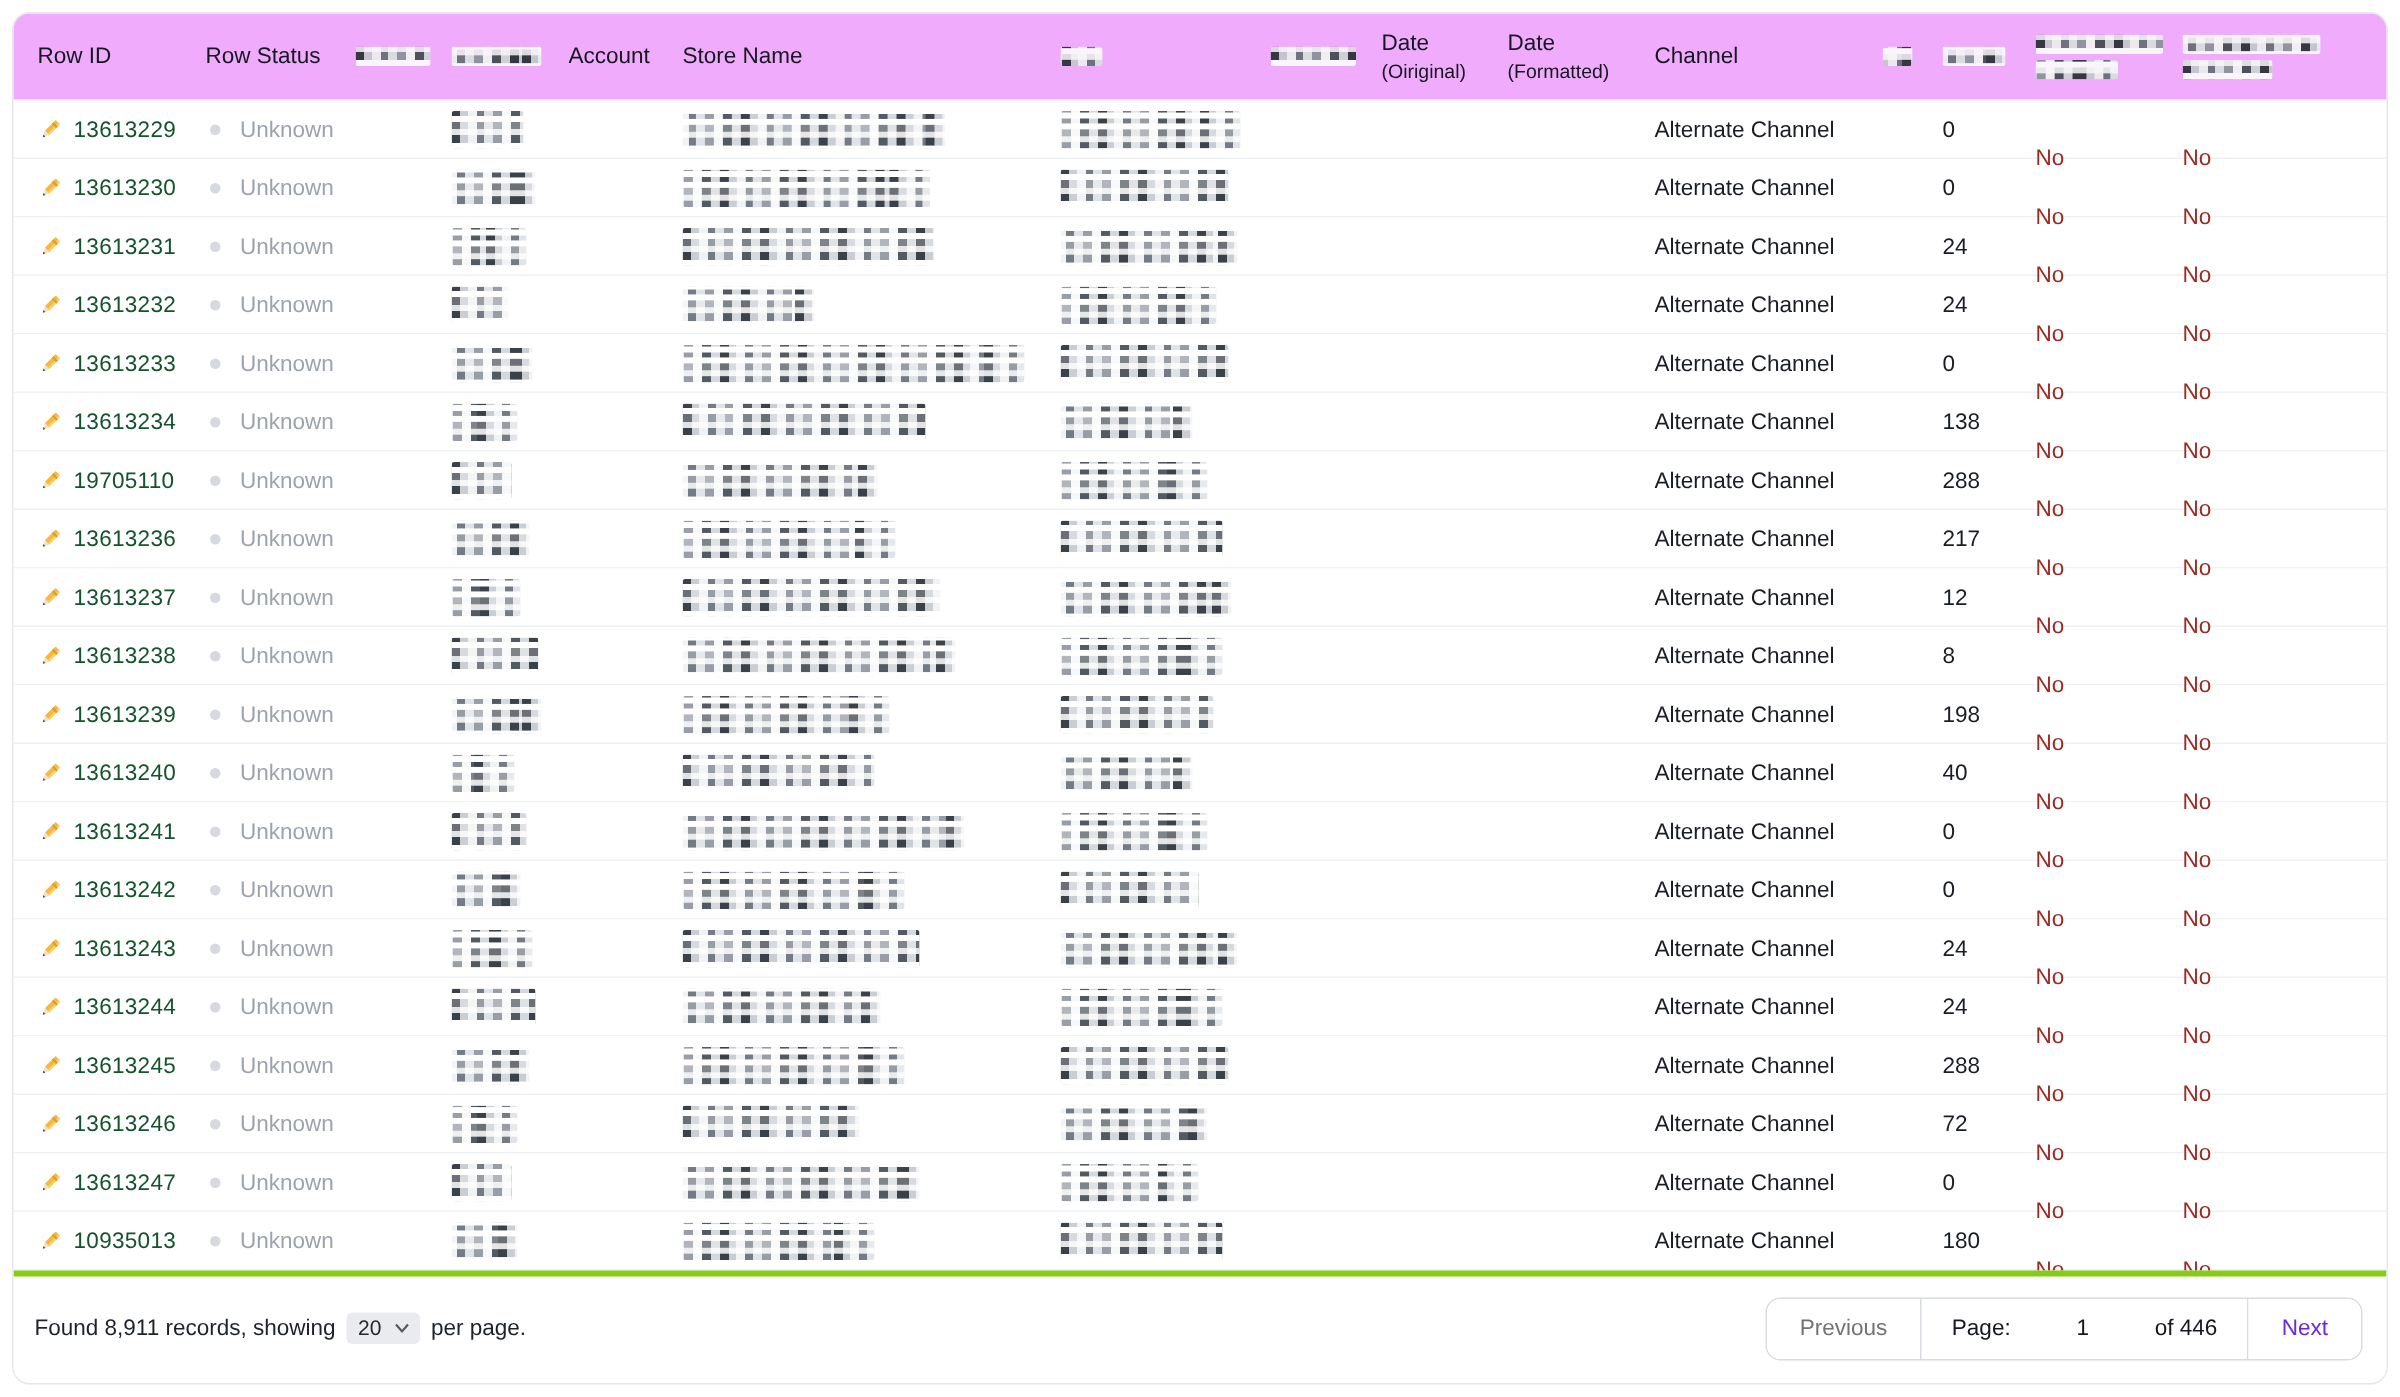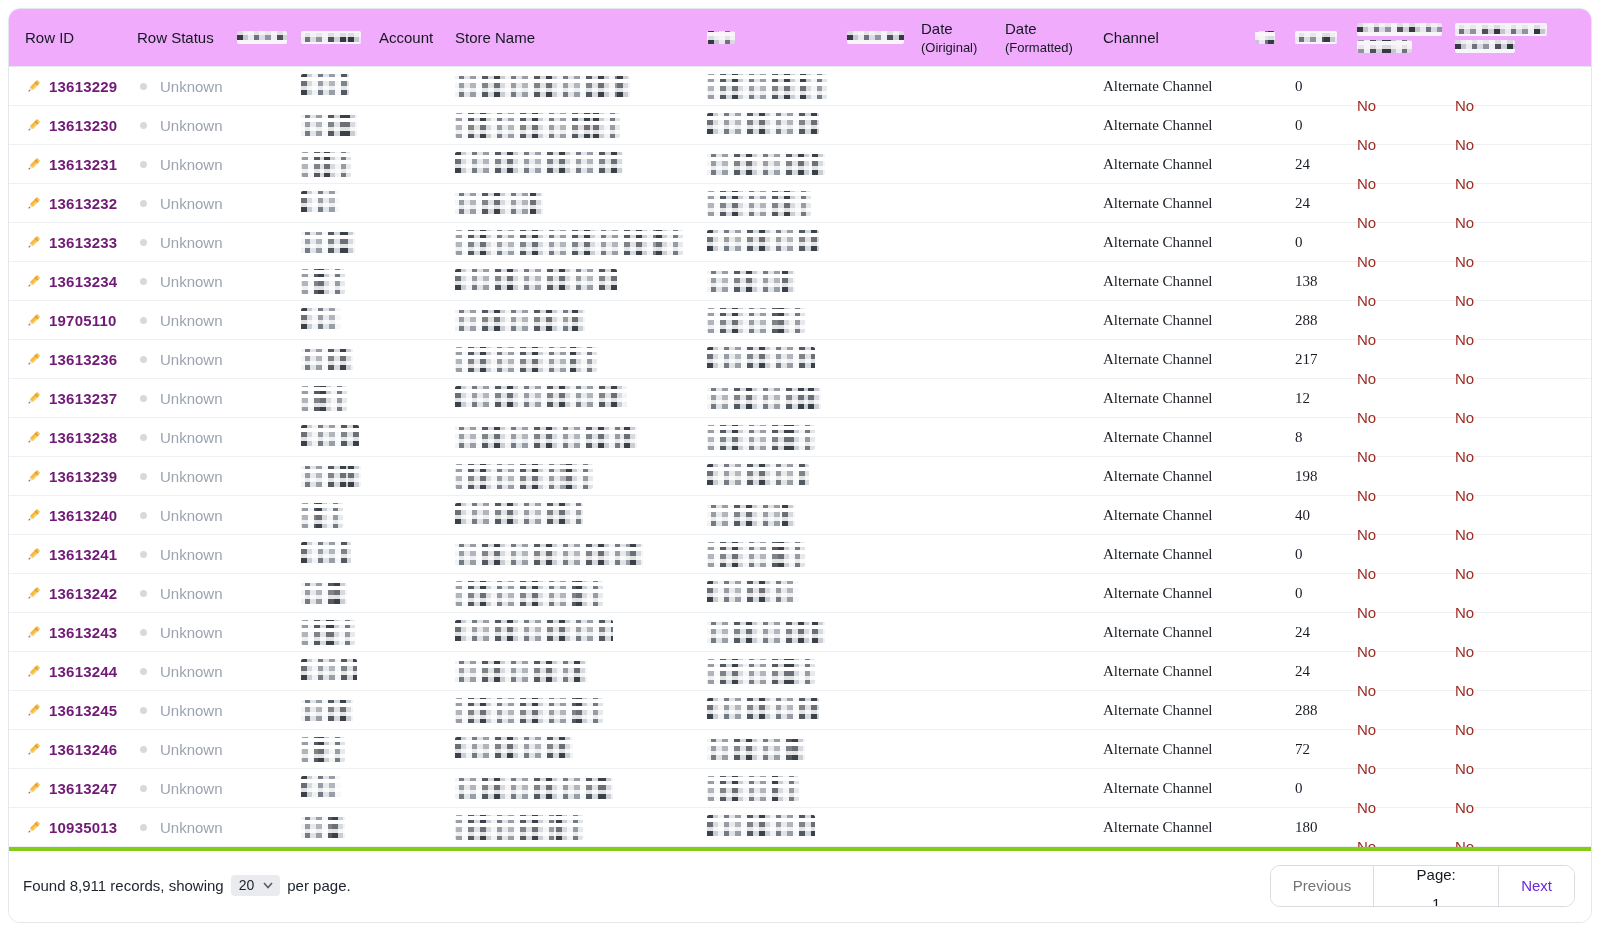--- a/index.html
+++ b/index.html
@@ -34,25 +34,25 @@
   }
   .px.v2 { background-position:0 2px,-13px 0; }
   .px.v3 { background-position:0 5px,-27px 0; }
   .px.sm { height:13px; box-shadow:none; filter:brightness(.95) contrast(1.06); }
   
   .tbody { flex:0 0 auto; }
   .row {
     display:flex; align-items:center; height:39px; padding-left:16px;
     border-bottom:1px solid #eef1f4; font-size:15px; background:#fff;
   }
-  .id-text { font-weight:700; color:#701a75; letter-spacing:.2px; }
+  .id-text { font-weight:400; color:#14532d; letter-spacing:.2px; }
   .pencil { margin-right:7px; flex:0 0 auto; }
   .dot { width:7px; height:7px; border-radius:50%; background:#d6dade; margin:0 13px 0 3px; flex:0 0 auto; }
   .muted { color:var(--muted_text,#9ca3af); }
-  .plain { color:#191d24;font-family:Liberation Serif, serif; }
+  .plain { color:#191d24; }
   .no { color:var(--no_text,#9b2c23);margin-top:38px; }
   
   .tfoot {
     flex:1 1 auto; display:flex; align-items:center; justify-content:space-between;
     border-top:4px solid #84cc16; padding:0 16px 2px 14px; background:#fff; font-size:15px;
   }
   .found { display:flex; align-items:center; gap:7px; color:#1d222b; }
   .select {
     display:inline-flex; align-items:center; gap:9px; background:#e9ebef;
     border-radius:4px; padding:2px 7px 3px 8px; font-size:14px; color:#23272e; cursor:pointer;
@@ -60,22 +60,22 @@
   .pager {
     display:flex; align-items:stretch; border:1px solid #d8dce1; border-radius:10px;
     overflow:hidden; background:#fff; height:42px;
   }
   .pbtn {
     border:none; background:#fff; font-size:15px; font-family:inherit;
     padding:0 22px; cursor:pointer; color:#6d28d9;
   }
   .pbtn.prev { color:#737373; cursor:default; }
   .pseg {
-    display:flex; align-items:center; gap:12px; padding:0 40px;
-    border-left:1px solid #d8dce1; border-right:1px solid #d8dce1; color:#15191f;flex-direction:column;
+    display:flex; align-items:center; gap:26px; padding:0 20px;
+    border-left:1px solid #d8dce1; border-right:1px solid #d8dce1; color:#15191f;
   }
   .pinput {
     width:44px; text-align:center; border:none; outline:none; font-size:15px;
     font-family:inherit; color:#15191f; background:transparent;
   }
 </style>
 </head>
 <body>
 
 <div class="card">

